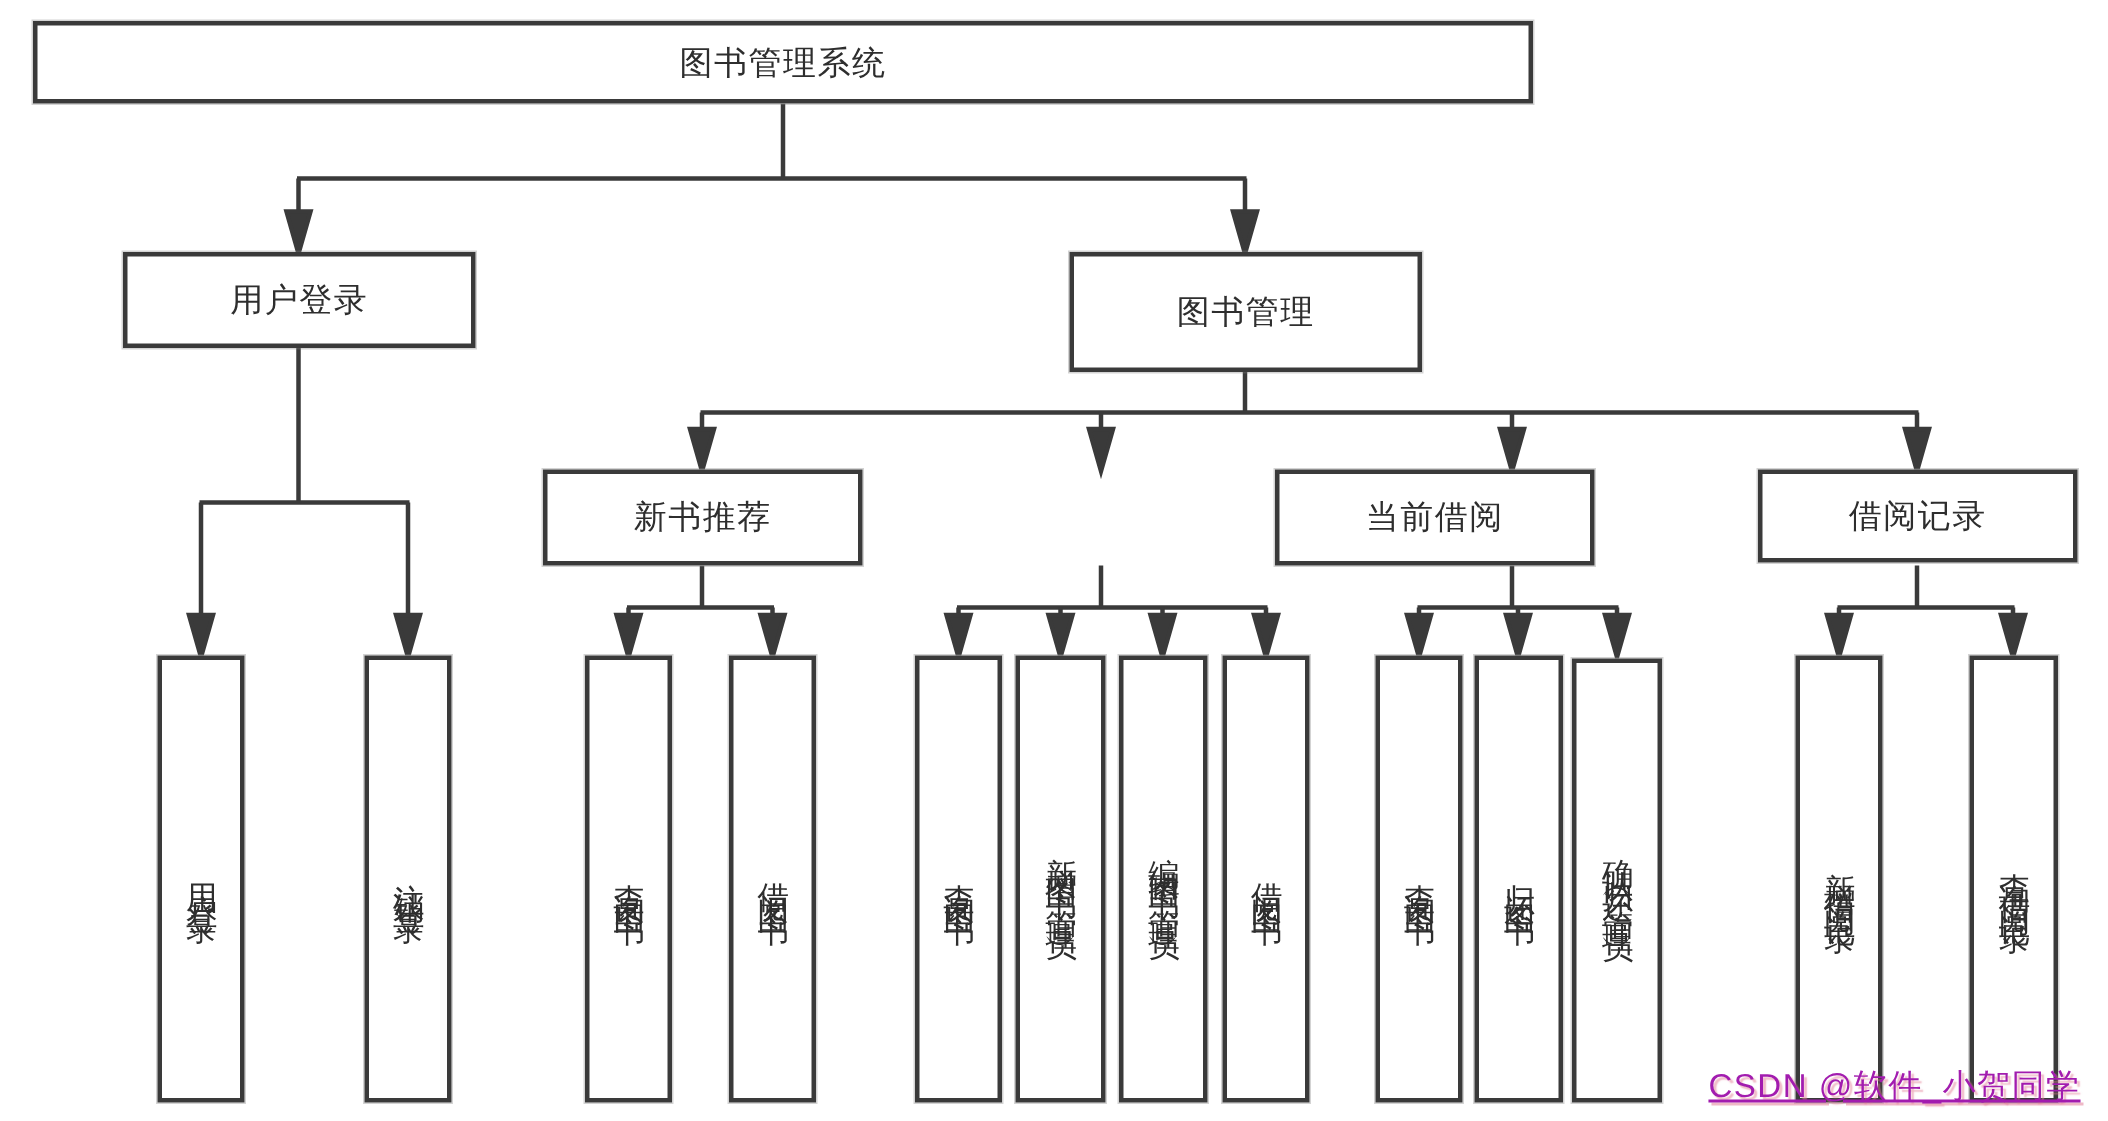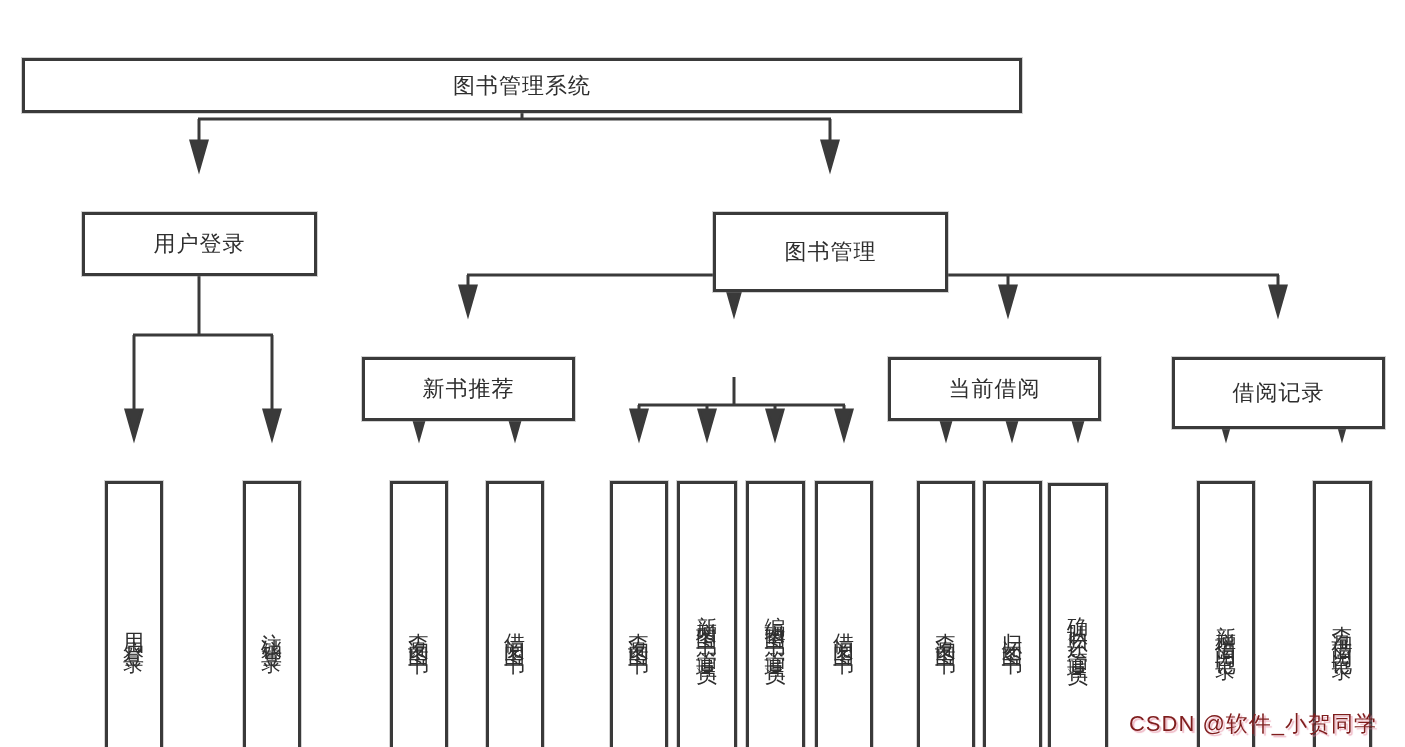--- a/index.html
+++ b/index.html
@@ -5,32 +5,33 @@
   html, body { margin:0; padding:0; background:#ffffff; }
   .canvas {
     position:relative; width:1405px; height:747px; background:#ffffff;
     font-family:"Liberation Sans", sans-serif; overflow:hidden;
   }
   svg.connectors { position:absolute; left:0; top:0; width:1405px; height:747px; }
   .node {
     position:absolute; box-sizing:border-box;
     border:3px solid #3a3a3a; background:#ffffff;
     display:flex; align-items:center; justify-content:center;
-    color:#2e2e2e; box-shadow:0 0 0 1px rgba(130,130,130,0.35);margin-top:44px;
+    color:#2e2e2e; box-shadow:0 0 0 1px rgba(130,130,130,0.35);
   }
   .node.h { font-size:22px; letter-spacing:1px; }
   .node.v span.lbl {
     writing-mode:vertical-rl; text-orientation:mixed;
     font-size:21px; letter-spacing:7px; line-height:1.1; white-space:nowrap;
   }
   .watermark {
-    position:absolute; right:28px; bottom:8px;
-    font-size:22px; color:#7f1d1d; letter-spacing:1px;
+    position:absolute; right:18px; bottom:8px;
+    font-size:22px; color:#a21caf; letter-spacing:1px;
     text-shadow:2px 2px 1px rgba(226,128,152,0.55);
     white-space:nowrap;
+    text-decoration:underline;
   }
 </style>
 </head>
 <body>
 
 <div class="canvas">
 
   <svg class="connectors" viewBox="0 0 1405 747" xmlns="http://www.w3.org/2000/svg">
     <g stroke="#3a3a3a" stroke-width="3" fill="#3a3a3a">
 
@@ -116,24 +117,24 @@
   <div class="node h" style="left:82px; top:168px; width:235px; height:64px;">
     <span class="lbl">用户登录</span>
   </div>
   <div class="node h" style="left:713px; top:168px; width:235px; height:80px;">
     <span class="lbl">图书管理</span>
   </div>
 
   <div class="node h" style="left:362px; top:313px; width:213px; height:64px;">
     <span class="lbl">新书推荐</span>
   </div>
-  <div class="node h" style="left:888px; top:313px; width:213px; height:64px;">
+  <div class="node h" style="left:850px; top:313px; width:213px; height:64px;">
     <span class="lbl">当前借阅</span>
   </div>
-  <div class="node h" style="left:1172px; top:313px; width:213px; height:72px;">
+  <div class="node h" style="left:1172px; top:313px; width:213px; height:62px;">
     <span class="lbl">借阅记录</span>
   </div>
 
   <div class="node v" style="left:105px; top:437px; width:58px; height:298px;">
     <span class="lbl">用户登录</span>
   </div>
   <div class="node v" style="left:243px; top:437px; width:58px; height:298px;">
     <span class="lbl">注销登录</span>
   </div>
 

